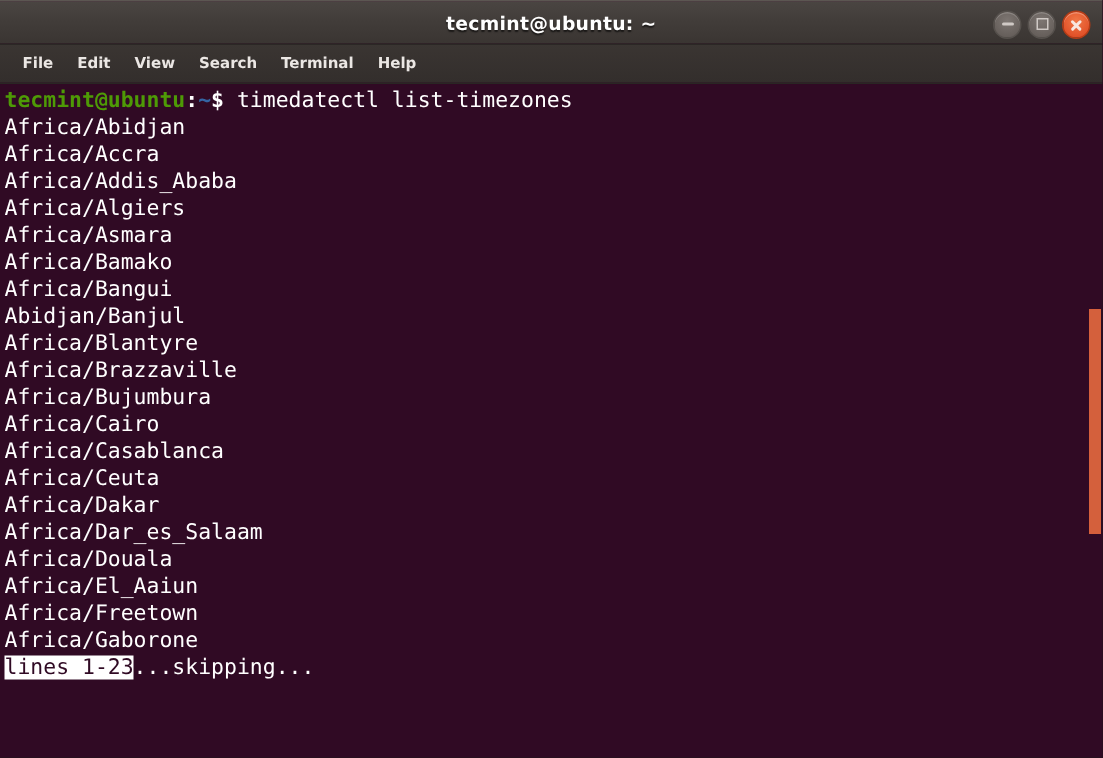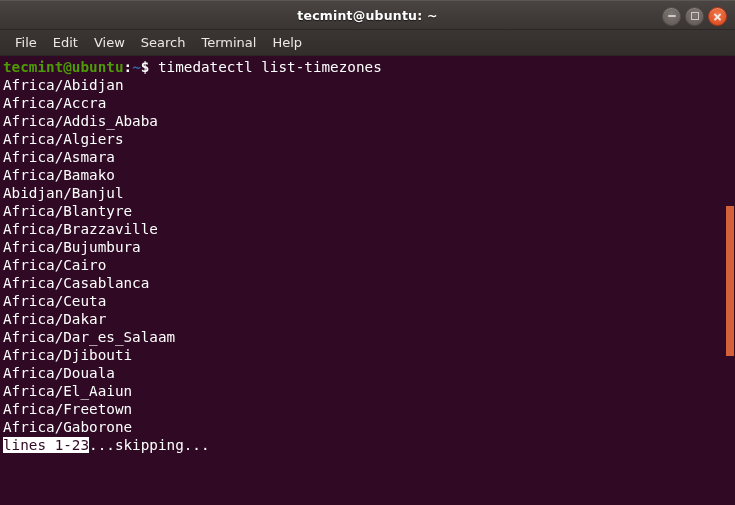--- a/index.html
+++ b/index.html
@@ -111,26 +111,27 @@
     background: linear-gradient(to bottom, #3a3532 0%, #332e2c 100%);
     border-bottom: 1px solid #2a2624;
     box-sizing: border-box;
     display: flex;
     align-items: center;
     padding-left: 7px;
   }
   .menu-item {
     color: #ebe7e4;
     font-family: "DejaVu Sans", sans-serif;
-    font-size: 13px;
+    font-size: 10px;
     padding: 3px 8px;
     line-height: 14px;
     user-select: none;
     cursor: default;
     white-space: nowrap;
+    font-weight: bold;
   }
 
   
   #terminal {
     position: relative;
     height: 448px;
     background: #300a24;
     overflow: hidden;
     padding: 2px 16px 0 3px;
     box-sizing: border-box;
@@ -202,30 +203,30 @@
 
     <div class="tline"><span class="c-green">tecmint@ubuntu</span><span class="c-white">:</span><span class="c-blue">~</span><span class="c-white">$</span><span class="c-plain"> timedatectl list-timezones</span></div>
 
     <div id="output-lines">
         <div class="tline c-plain">Africa/Abidjan</div>
         <div class="tline c-plain">Africa/Accra</div>
         <div class="tline c-plain">Africa/Addis_Ababa</div>
         <div class="tline c-plain">Africa/Algiers</div>
         <div class="tline c-plain">Africa/Asmara</div>
         <div class="tline c-plain">Africa/Bamako</div>
+        <div class="tline c-plain">Africa/Bangui</div>
         <div class="tline c-plain">Abidjan/Banjul</div>
         <div class="tline c-plain">Africa/Blantyre</div>
         <div class="tline c-plain">Africa/Brazzaville</div>
         <div class="tline c-plain">Africa/Bujumbura</div>
         <div class="tline c-plain">Africa/Cairo</div>
         <div class="tline c-plain">Africa/Casablanca</div>
         <div class="tline c-plain">Africa/Ceuta</div>
         <div class="tline c-plain">Africa/Dakar</div>
         <div class="tline c-plain">Africa/Dar_es_Salaam</div>
-        <div class="tline c-plain">Africa/Djibouti</div>
         <div class="tline c-plain">Africa/Douala</div>
         <div class="tline c-plain">Africa/El_Aaiun</div>
         <div class="tline c-plain">Africa/Freetown</div>
         <div class="tline c-plain">Africa/Gaborone</div>
       </div>
 
     <div class="tline"><span class="inverse">lines 1-23</span><span class="c-plain">...skipping...</span></div>
 
     <div id="scrollbar-track">
       <div id="scrollbar-thumb" style="top: 150px; height: 150px; background: rgb(212, 96, 60);"></div>

